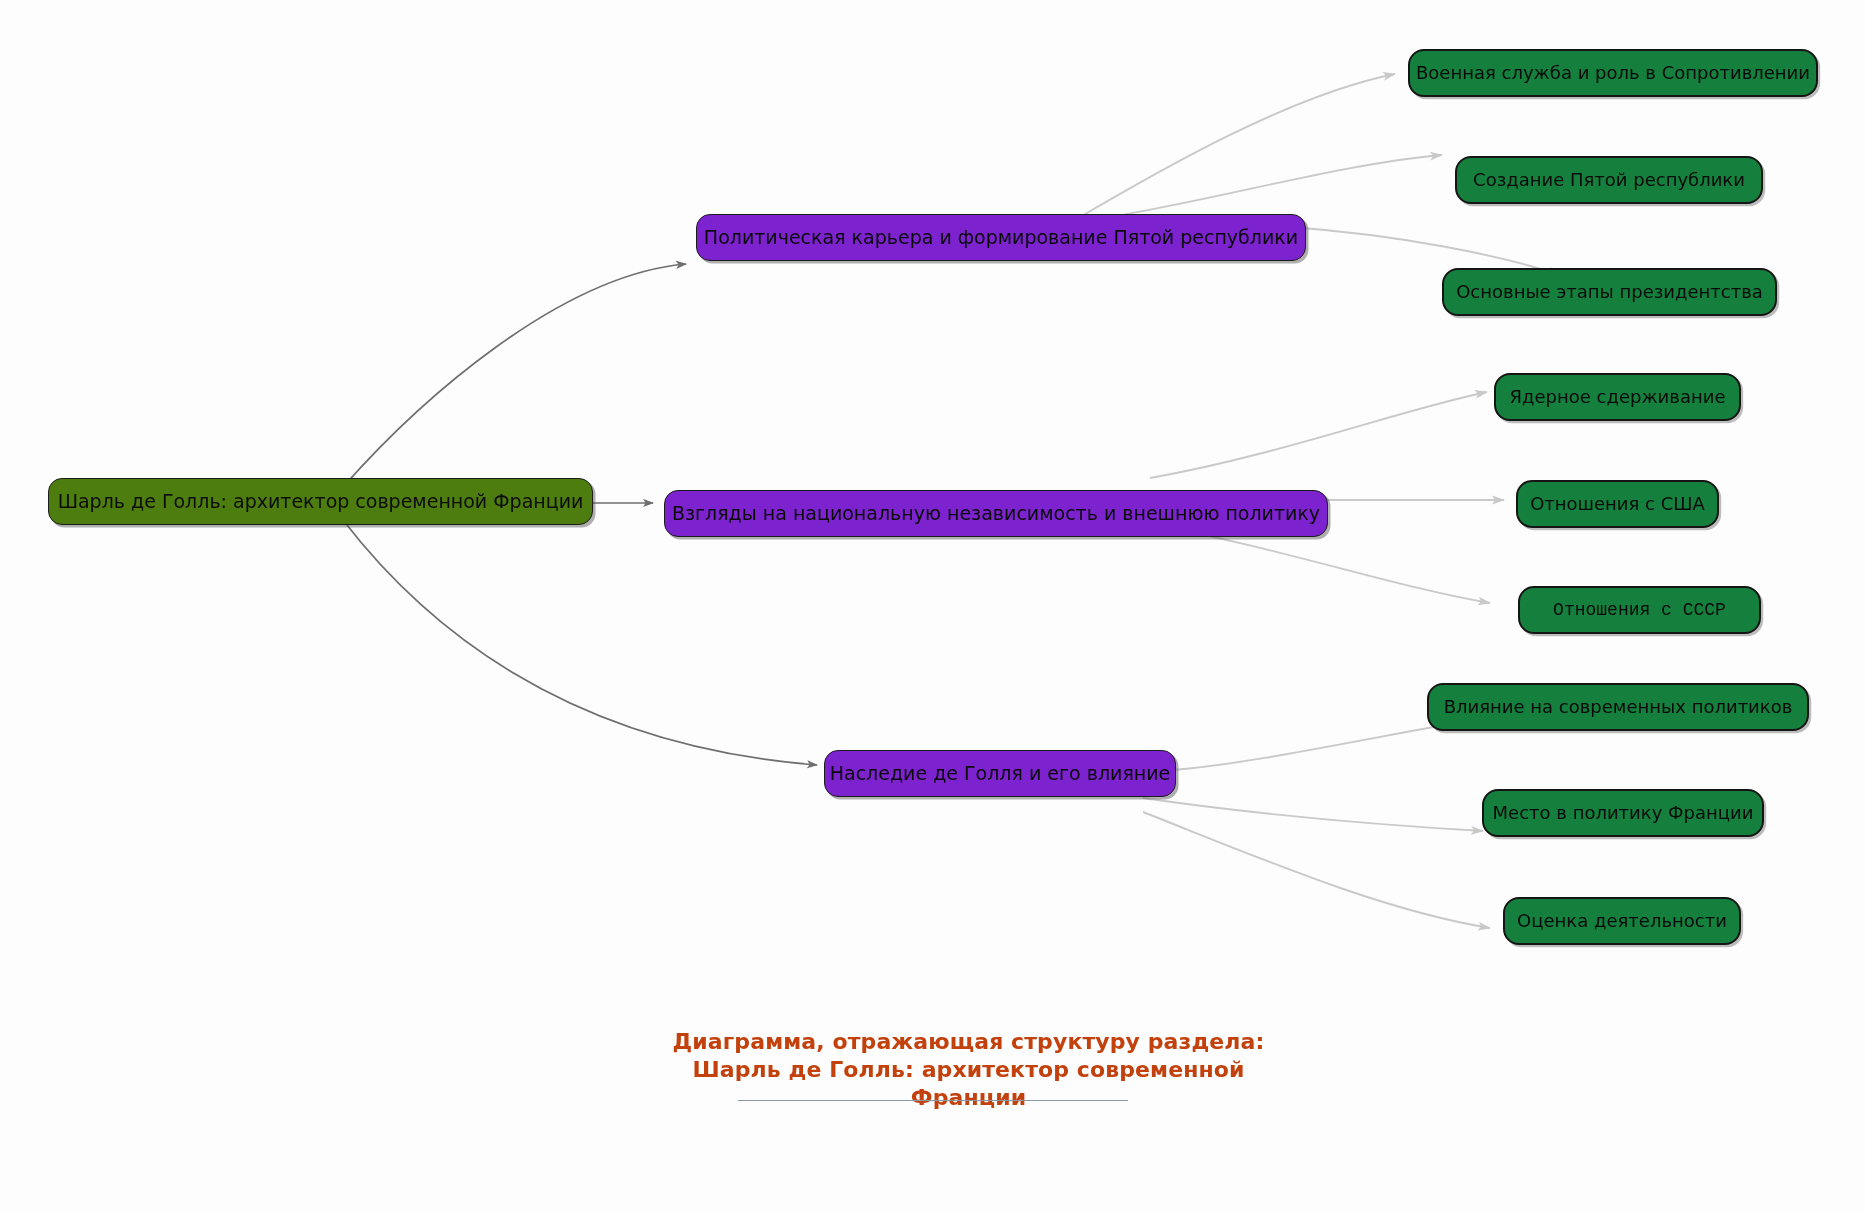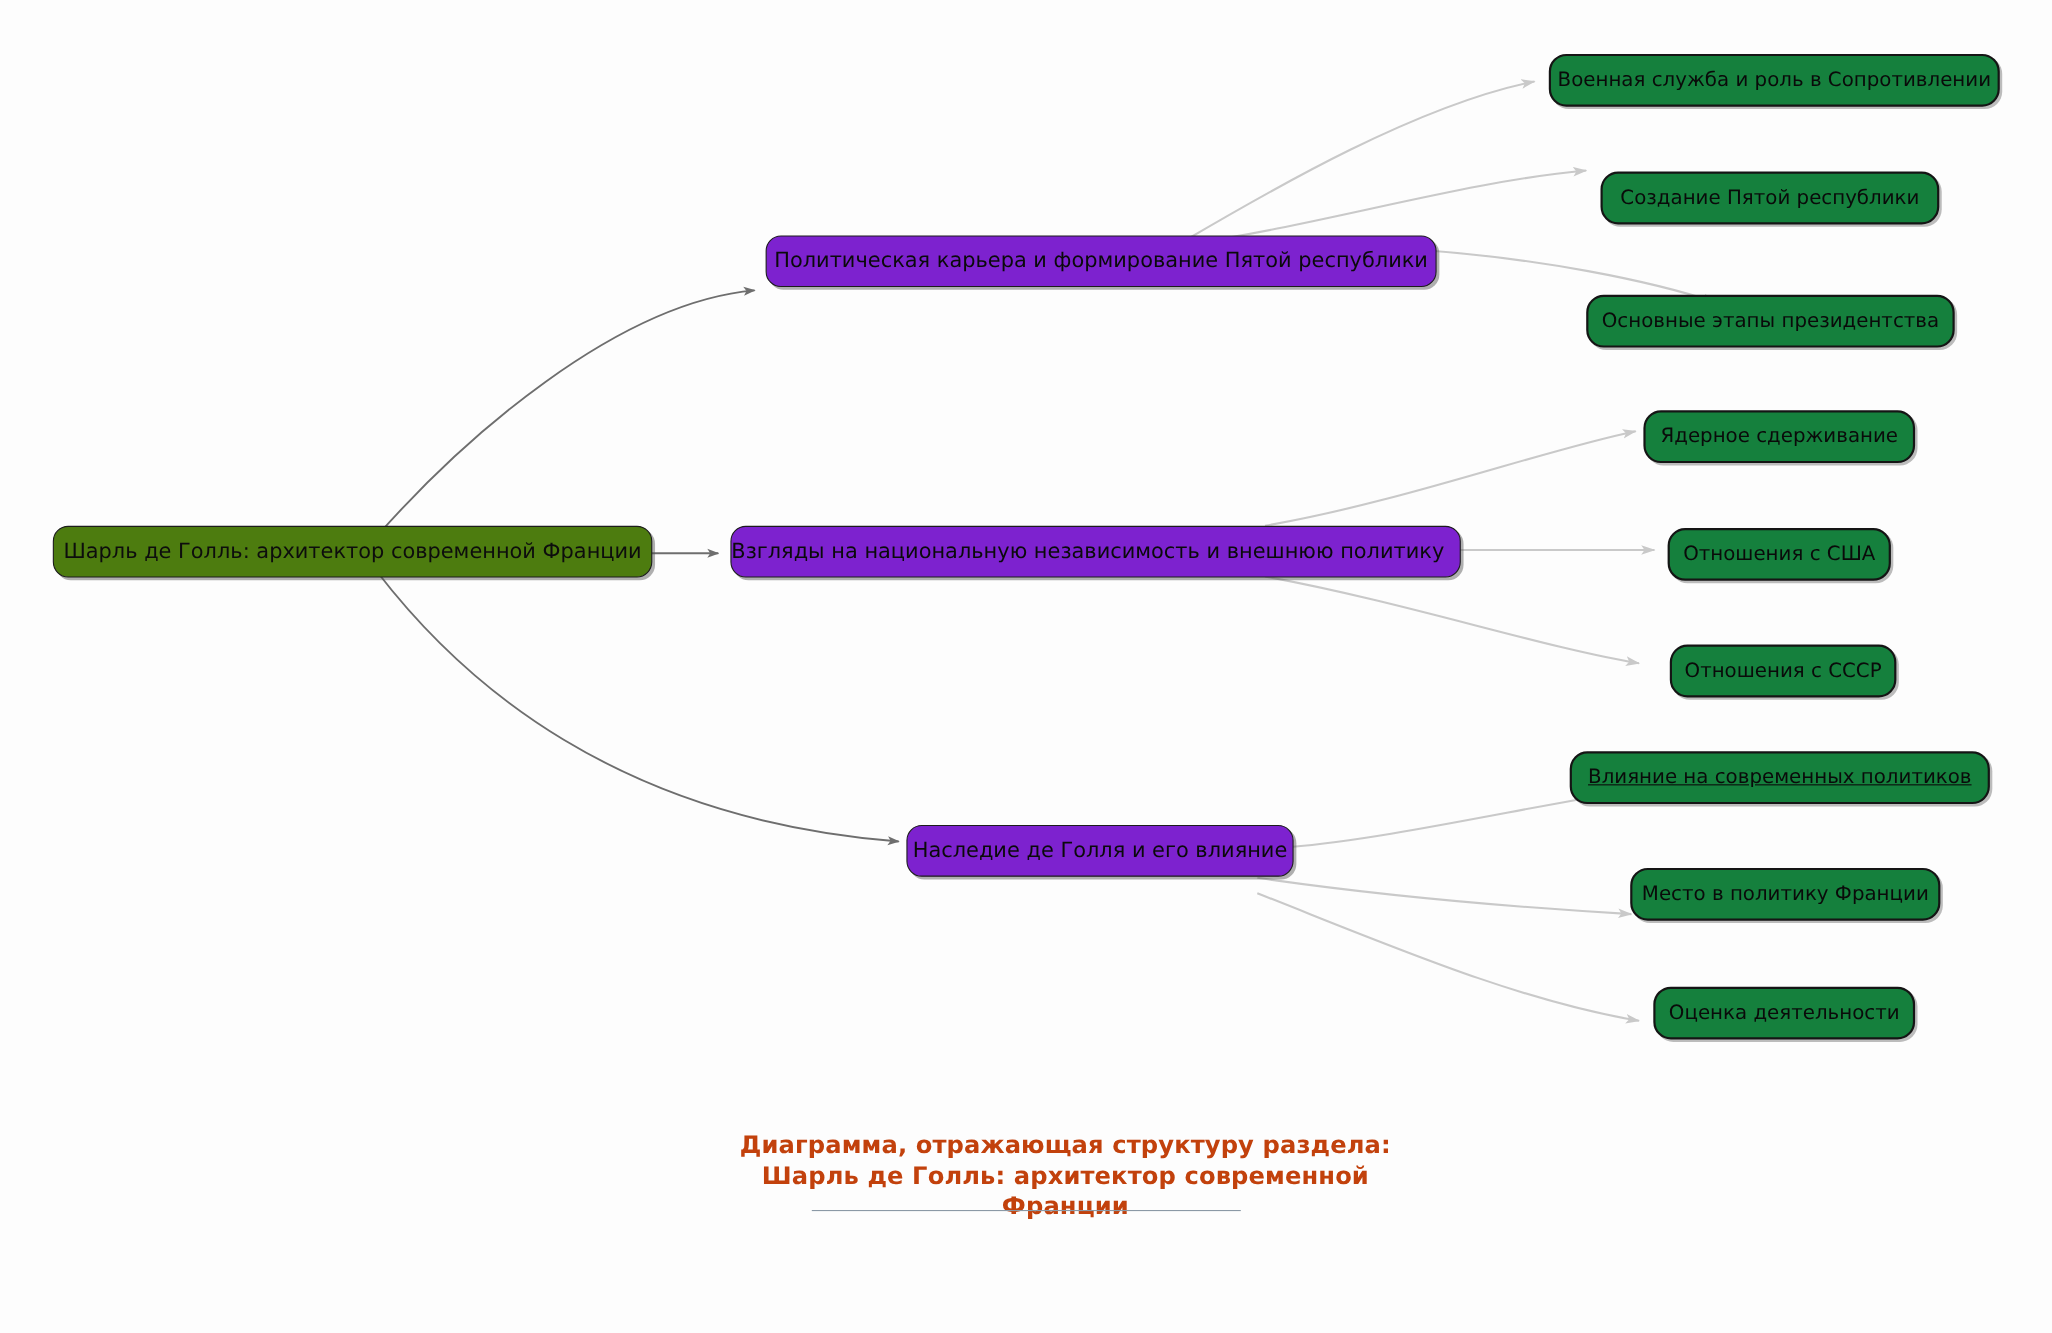--- a/index.html
+++ b/index.html
@@ -140,21 +140,21 @@
   </svg>
 
   <div class="node node-root" style="left:48px; top:478px; width:545px; height:47px;">
     <span class="label">Шарль де Голль: архитектор современной Франции</span>
   </div>
 
   <div class="node node-branch" style="left:696px; top:214px; width:610px; height:47px;">
     <span class="label">Политическая карьера и формирование Пятой республики</span>
   </div>
 
-  <div class="node node-branch" style="left:664px; top:478px; width:664px; height:47px;justify-content:flex-end;">
+  <div class="node node-branch" style="left:664px; top:490px; width:664px; height:47px;">
     <span class="label">Взгляды на национальную независимость и внешнюю политику</span>
   </div>
 
   <div class="node node-branch" style="left:824px; top:750px; width:352px; height:47px;">
     <span class="label">Наследие де Голля и его влияние</span>
   </div>
 
   <div class="node node-leaf" style="left:1408px; top:49px; width:410px; height:48px;">
     <span class="label">Военная служба и роль в Сопротивлении</span>
   </div>
@@ -164,25 +164,25 @@
   <div class="node node-leaf" style="left:1442px; top:268px; width:335px; height:48px;">
     <span class="label">Основные этапы президентства</span>
   </div>
 
   <div class="node node-leaf" style="left:1494px; top:373px; width:247px; height:48px;">
     <span class="label">Ядерное сдерживание</span>
   </div>
   <div class="node node-leaf" style="left:1516px; top:480px; width:203px; height:48px;">
     <span class="label">Отношения с США</span>
   </div>
-  <div class="node node-leaf" style="left:1518px; top:586px; width:206px; height:48px;">
+  <div class="node node-leaf" style="left:1518px; top:586px; width:243px; height:48px;font-family:Liberation Mono, monospace;">
     <span class="label">Отношения с СССР</span>
   </div>
 
-  <div class="node node-leaf" style="left:1427px; top:683px; width:382px; height:48px;text-decoration:underline;">
+  <div class="node node-leaf" style="left:1427px; top:683px; width:382px; height:48px;">
     <span class="label">Влияние на современных политиков</span>
   </div>
   <div class="node node-leaf" style="left:1482px; top:789px; width:282px; height:48px;">
     <span class="label">Место в политику Франции</span>
   </div>
   <div class="node node-leaf" style="left:1503px; top:897px; width:238px; height:48px;">
     <span class="label">Оценка деятельности</span>
   </div>
 
   <div class="footer footer-caption">

